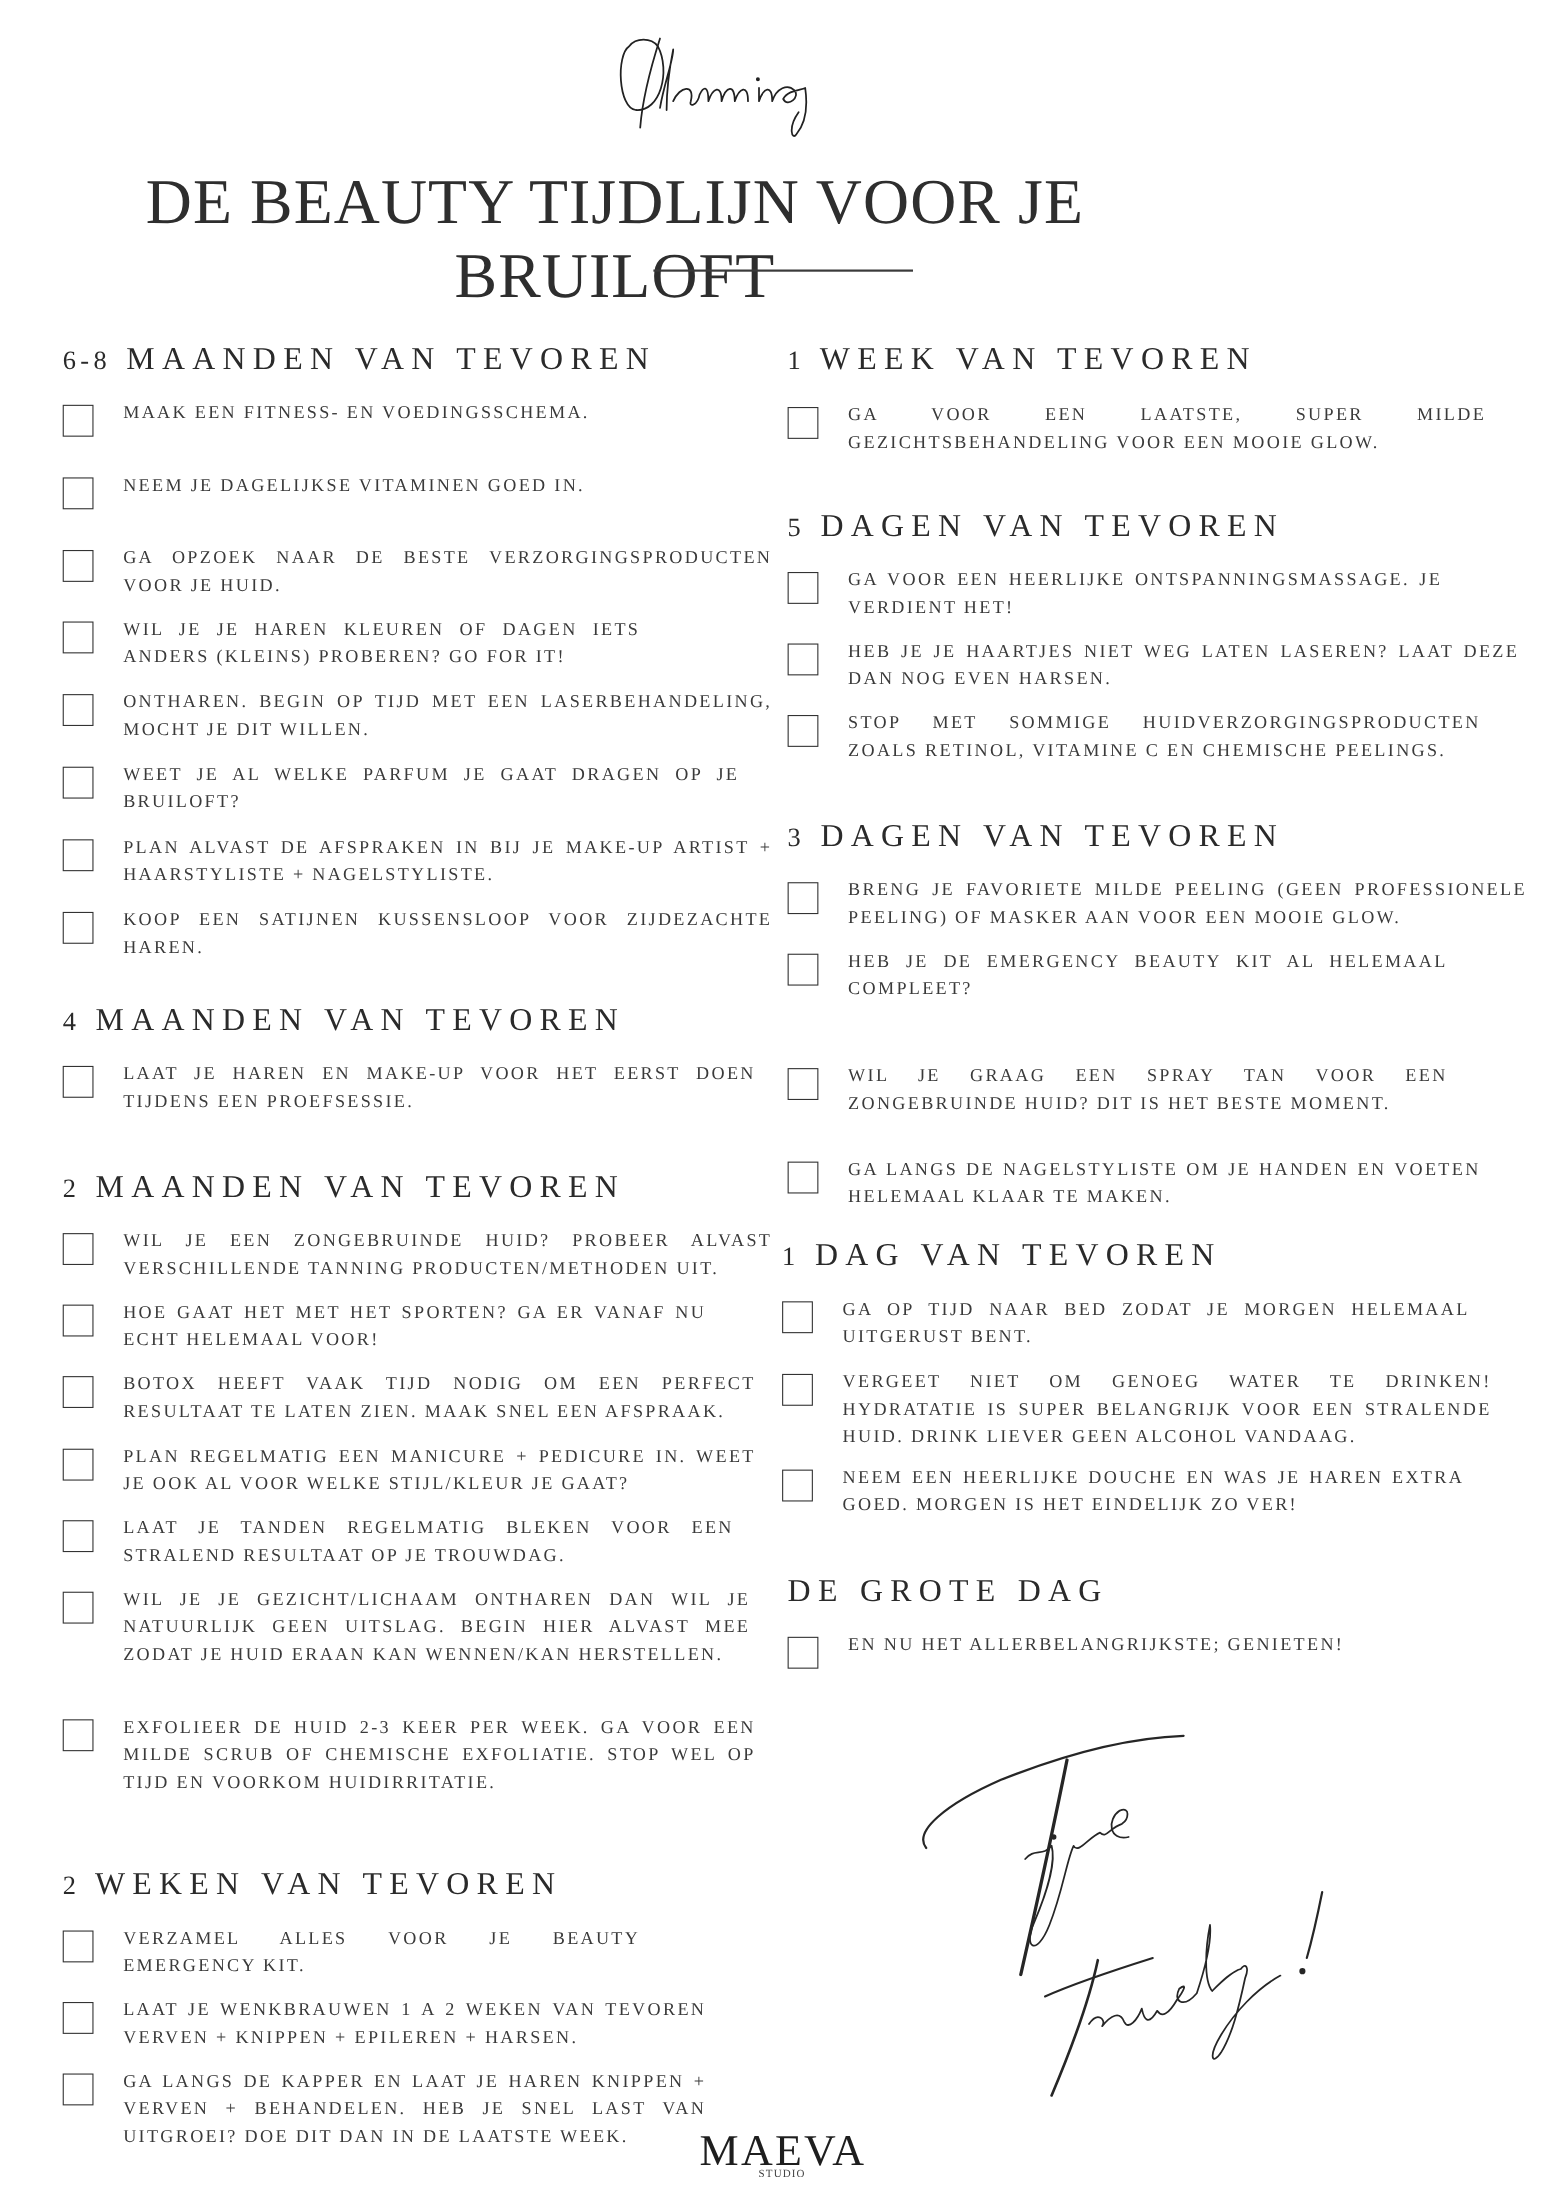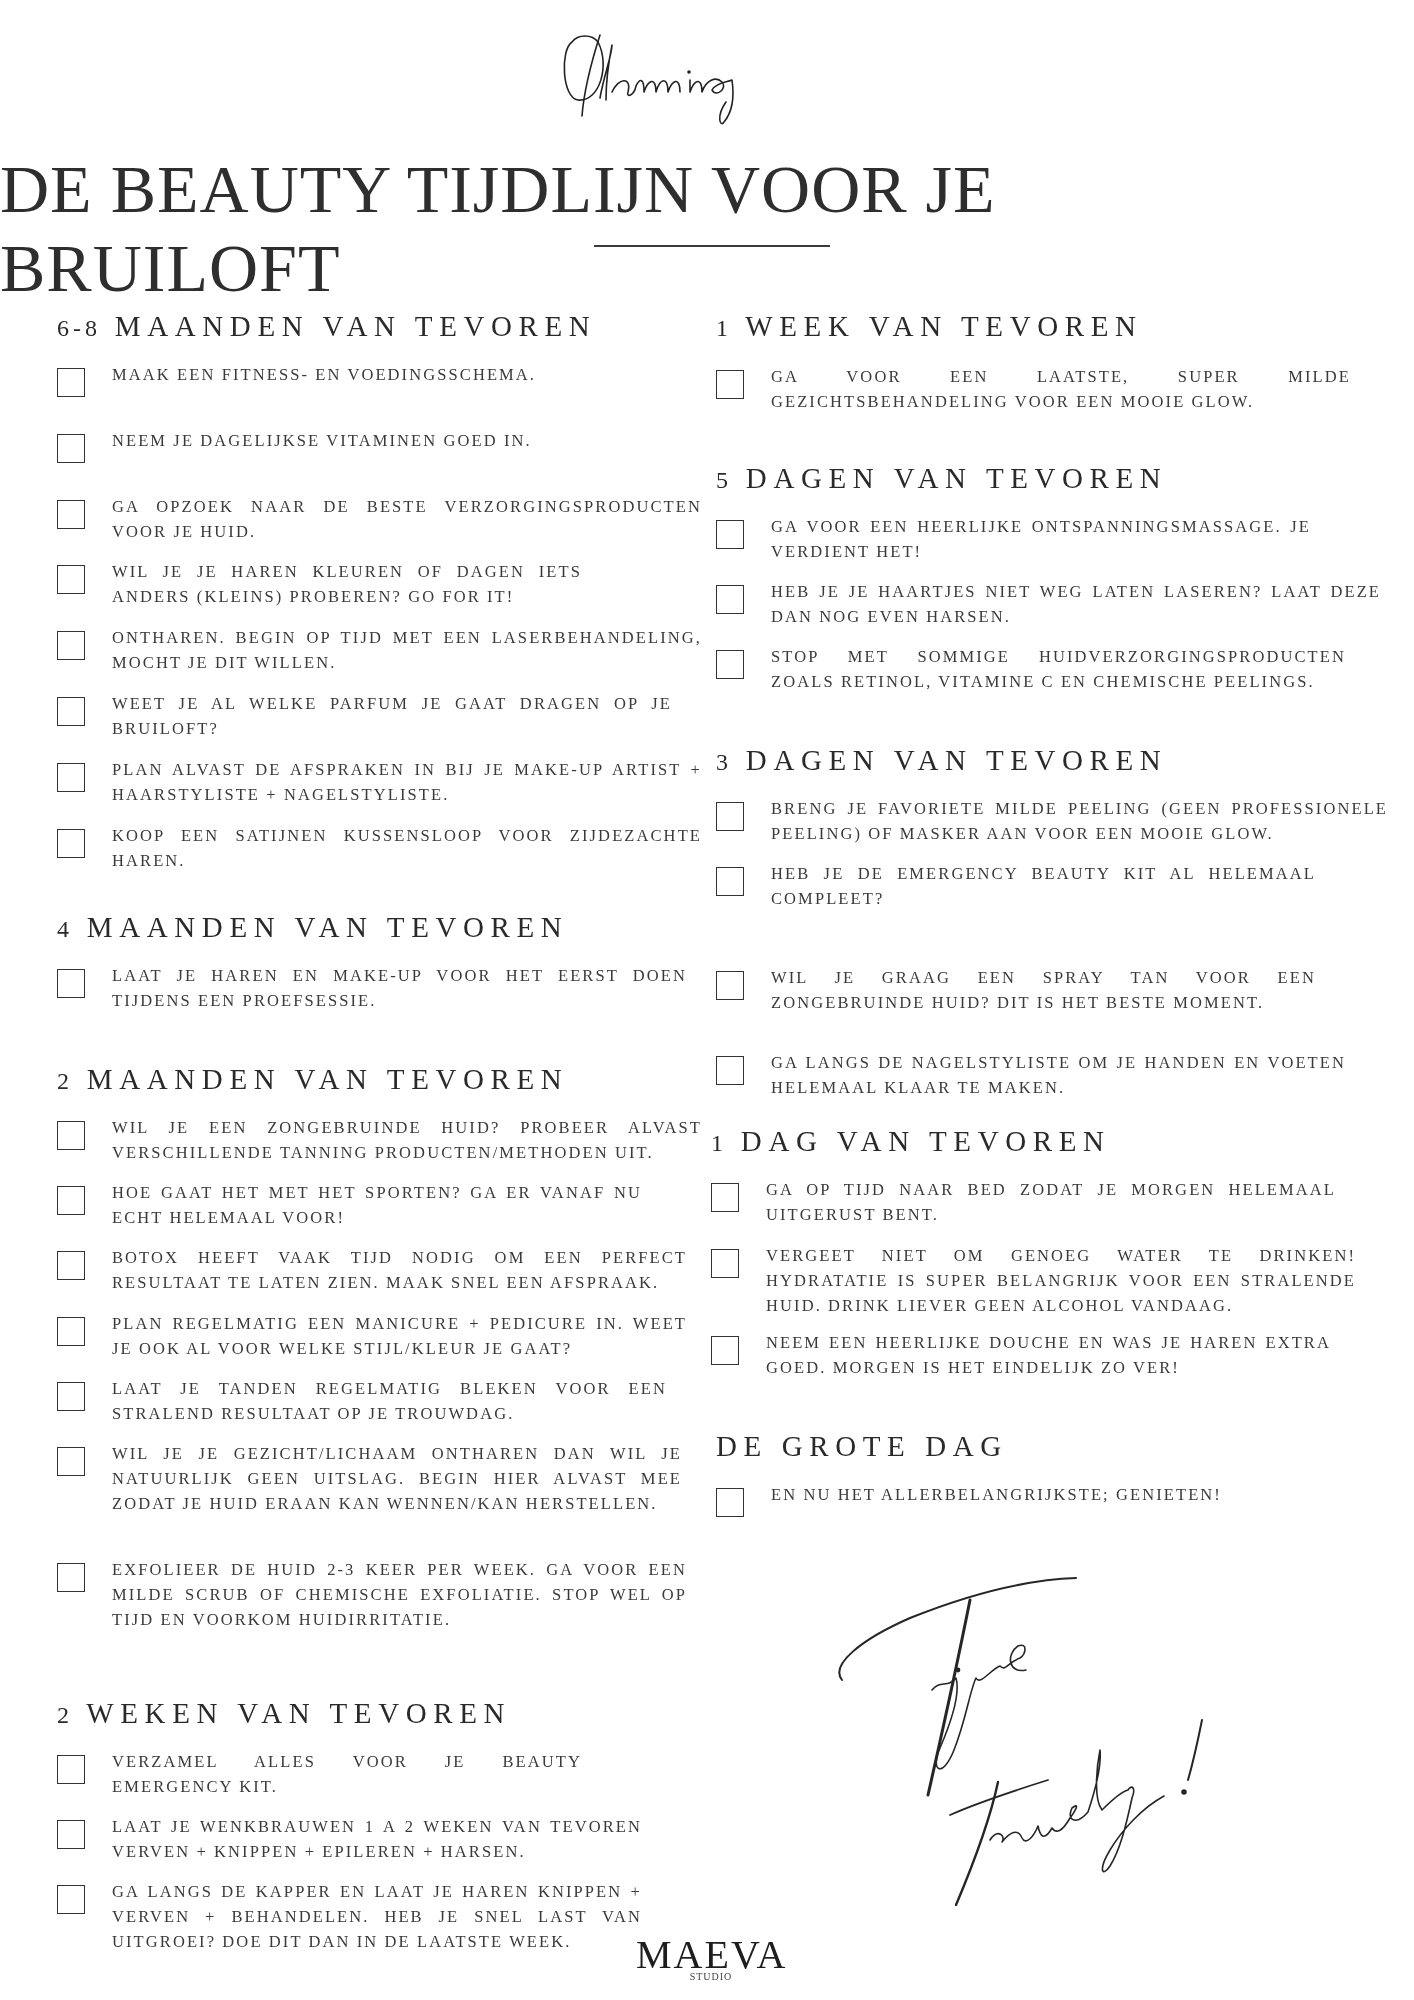--- a/index.html
+++ b/index.html
@@ -1,19 +1,19 @@
 <!DOCTYPE html>
 <html><head>
 <meta charset="utf-8">
 <style>
   html, body { margin:0; padding:0; background:#ffffff; }
   body { width:1414px; height:2000px; position:relative; overflow:hidden; color:#2b2b2b; font-family:"Liberation Serif", "DejaVu Serif", serif; }
 
   .script-title { position:absolute; left:0; top:20px; width:1414px; height:110px; }
-  .main-title { position:absolute; left:0; top:150px; width:1118px; text-align:left; font-family:"Liberation Serif", serif; font-size:68px; letter-spacing:1px; color:#2e2e2e; font-weight:normal; }
+  .main-title { position:absolute; left:0; top:150px; width:1118px; text-align:center; font-family:"Liberation Serif", serif; font-size:58px; letter-spacing:1px; color:#2e2e2e; font-weight:normal; }
   .title-rule { position:absolute; left:594px; top:245px; width:236px; height:2px; background:#3a3a3a; }
 
   .col { position:absolute;margin-top:16px; }
   .col-left { left:57px; top:290px; width:645px; }
   .col-right { left:716px; top:290px; width:672px; }
 
   .section { margin:0; }
   .section-heading { font-family:"Liberation Serif", serif; font-size:29px; letter-spacing:6.6px; color:#2a2a2a; margin:0; height:40px; line-height:40px; white-space:nowrap; font-weight:normal; }
   .section-heading .num { font-size:24px; letter-spacing:4px; }
 

